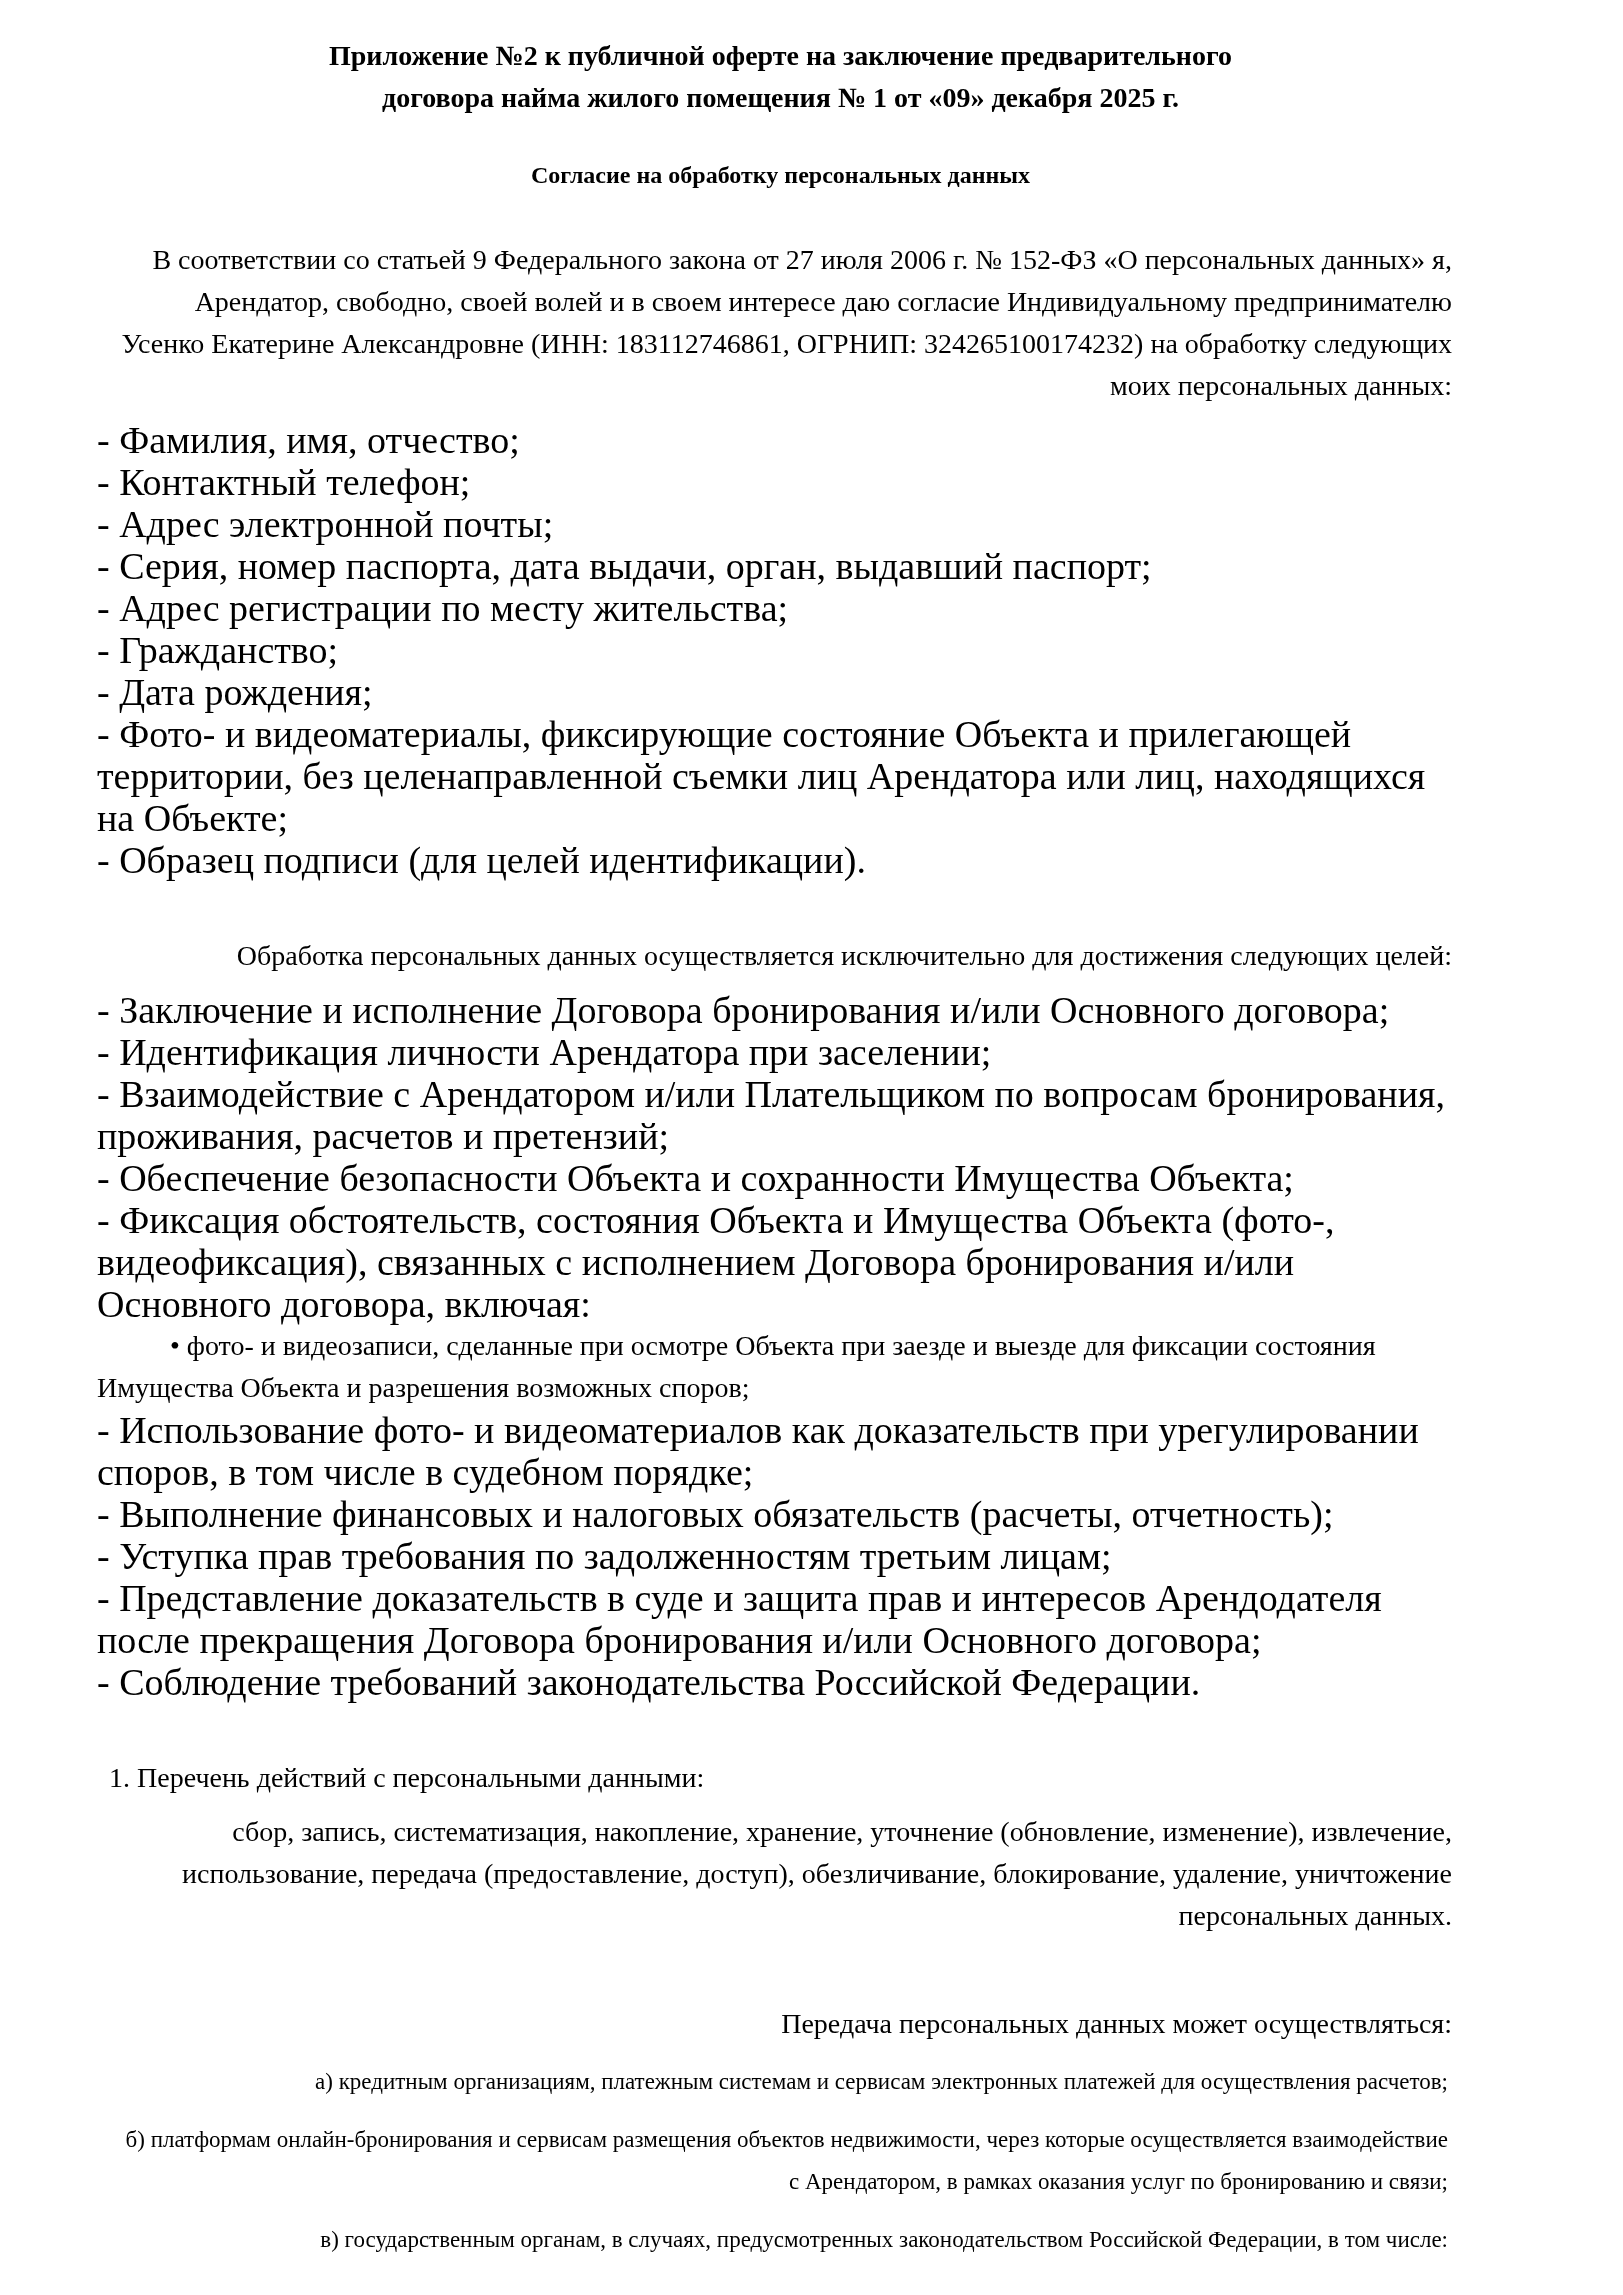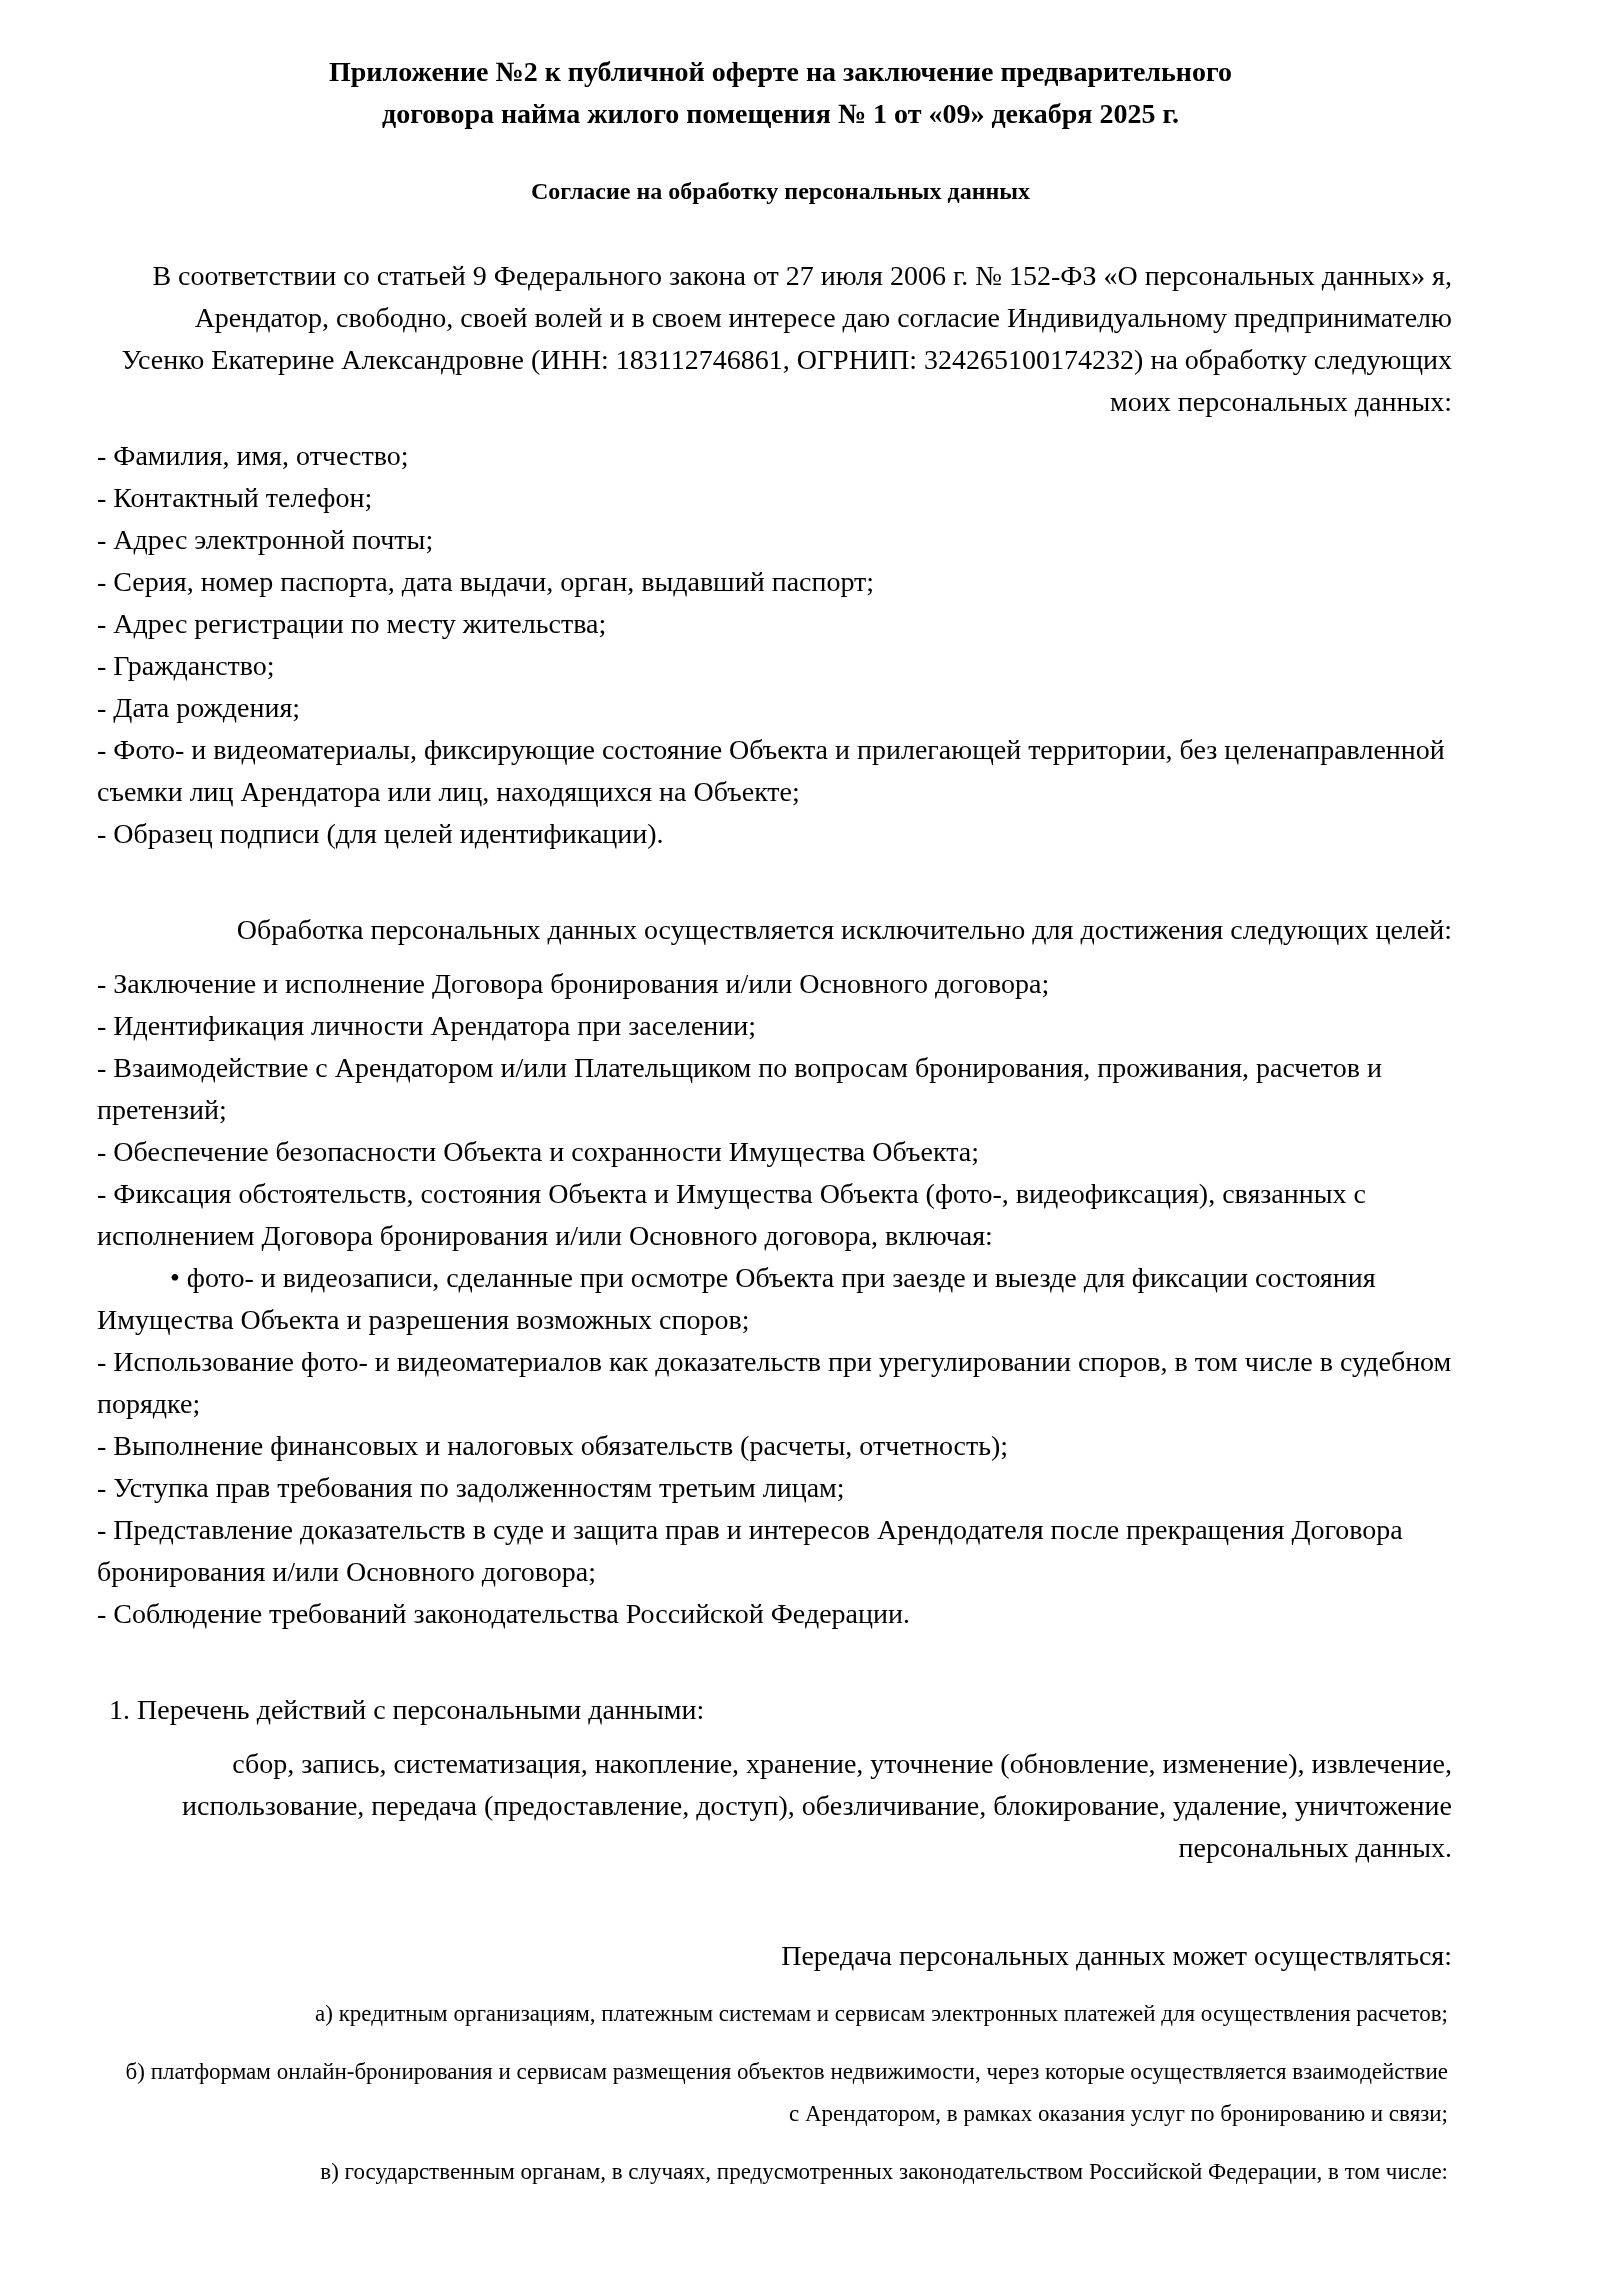--- a/index.html
+++ b/index.html
@@ -15,21 +15,21 @@
     background: #ffffff;
     font-family: "Liberation Serif", "DejaVu Serif", serif;
     color: #000000;
     box-sizing: border-box;
     padding: 0;
     overflow: hidden;
   }
   .content {
     position: absolute;
     left: 97px;
-    top: 16px;
+    top: 0;
     width: 1367px;
   }
 
   
   .doc-title {
     font-weight: bold;
     font-size: 28px;
     line-height: 42px;
     text-align: center;
     margin: 0;
@@ -60,21 +60,21 @@
     font-size: 28px;
     line-height: 42px;
     text-align: right;
     white-space: normal;
   }
   p.para.intro {
     padding-top: 31px;
   }
   p.dash-item {
     margin: 0;
-    font-size: 28px;
+    font-size: 38px;
     line-height: 42px;
     text-align: left;
   }
   p.bullet-item {
     margin: 0;
     font-size: 28px;
     line-height: 42px;
     text-align: left;
     text-indent: 73px;
   }

